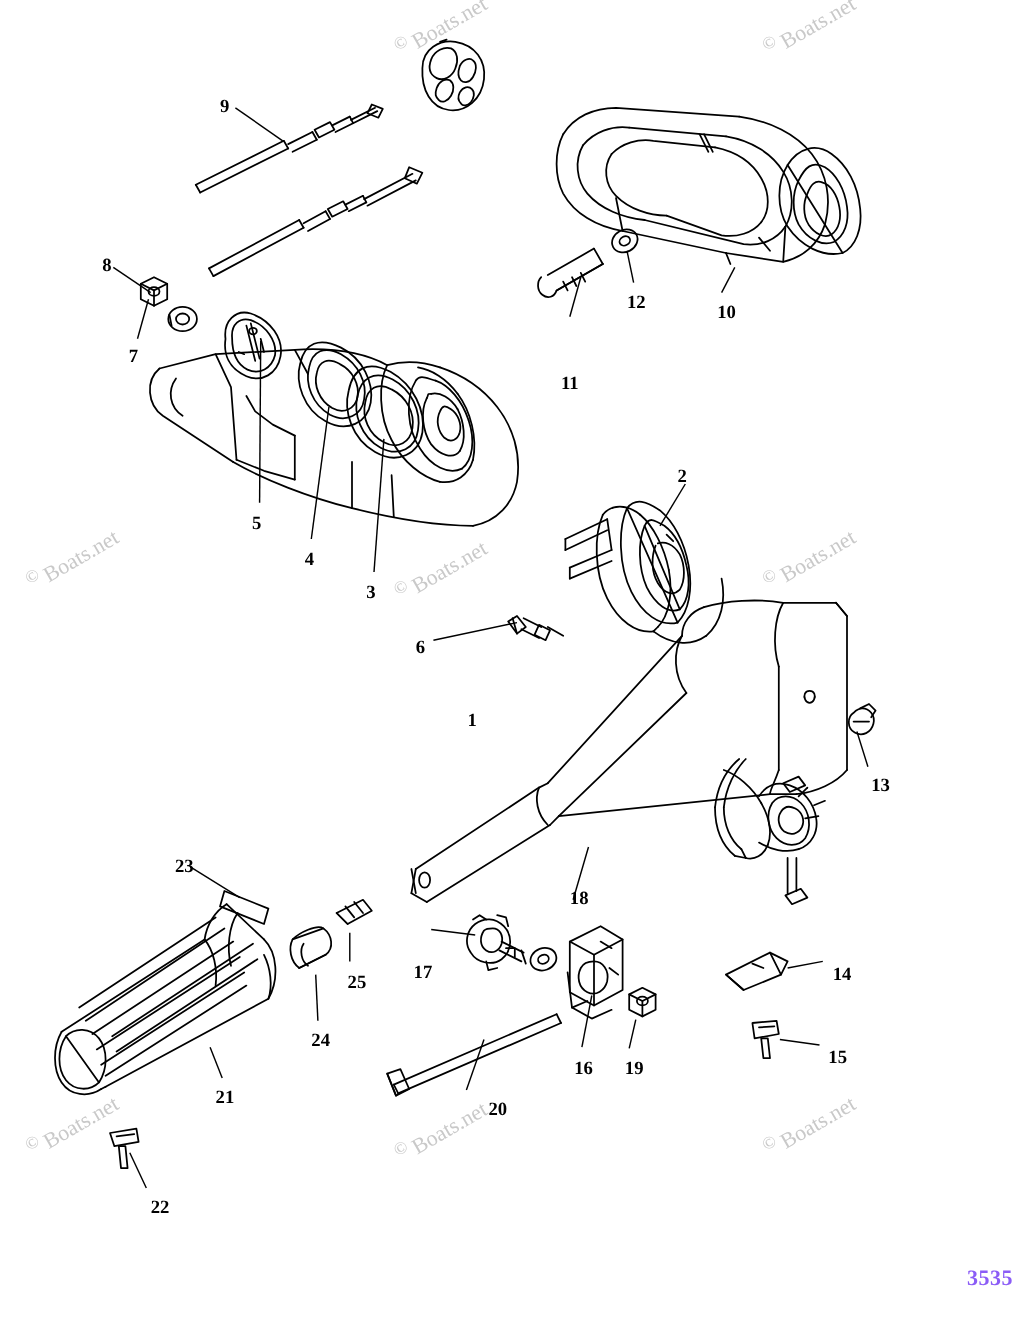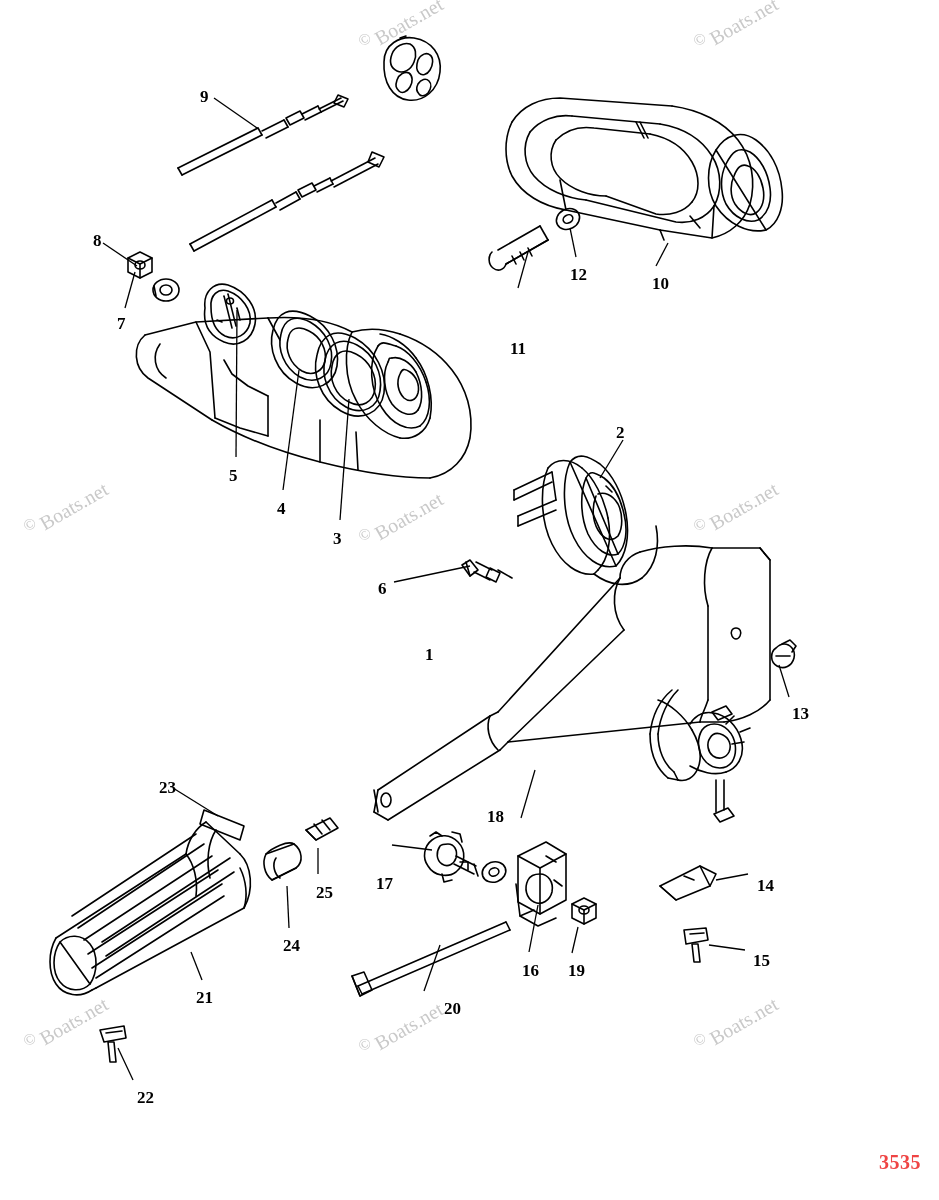--- a/index.html
+++ b/index.html
@@ -33,21 +33,21 @@
     line-height: 1;
     white-space: nowrap;
   }
   .figure-number {
     position: absolute;
     right: 18px;
     bottom: 26px;
     font-family: "Liberation Serif", serif;
     font-size: 20px;
     font-weight: bold;
-    color: #ef4444;
+    color: #8b5cf6;
     letter-spacing: 0.5px;
   }
   .watermark {
     position: absolute;
     font-family: "Liberation Serif", serif;
     font-size: 20px;
     color: #c9c9c9;
     white-space: nowrap;
     transform: rotate(-30deg);
     transform-origin: left top;
@@ -446,21 +446,21 @@
       <div class="callout" style="left: 93px; top: 232px;">8</div>
       <div class="callout" style="left: 200px; top: 88px;">9</div>
       <div class="callout" style="left: 652px; top: 275px;">10</div>
       <div class="callout" style="left: 510px; top: 297px; margin-top: 43px;">11</div>
       <div class="callout" style="left: 570px; top: 266px;">12</div>
       <div class="callout" style="left: 792px; top: 705px;">13</div>
       <div class="callout" style="left: 757px; top: 877px;">14</div>
       <div class="callout" style="left: 753px; top: 952px;">15</div>
       <div class="callout" style="left: 522px; top: 962px;">16</div>
       <div class="callout" style="left: 376px; top: 843px; margin-top: 32px;">17</div>
-      <div class="callout" style="left: 487px; top: 808px; text-align: center;">18</div>
+      <div class="callout" style="left: 518px; top: 808px; text-align: center;">18</div>
       <div class="callout" style="left: 568px; top: 962px;">19</div>
       <div class="callout" style="left: 432px; top: 1000px; margin-left: 12px;">20</div>
       <div class="callout" style="left: 196px; top: 989px;">21</div>
       <div class="callout" style="left: 137px; top: 1089px;">22</div>
       <div class="callout" style="left: 159px; top: 779px;">23</div>
       <div class="callout" style="left: 283px; top: 937px;">24</div>
       <div class="callout" style="left: 316px; top: 884px;">25</div>
     </div>
 
   <div id="watermarks">

